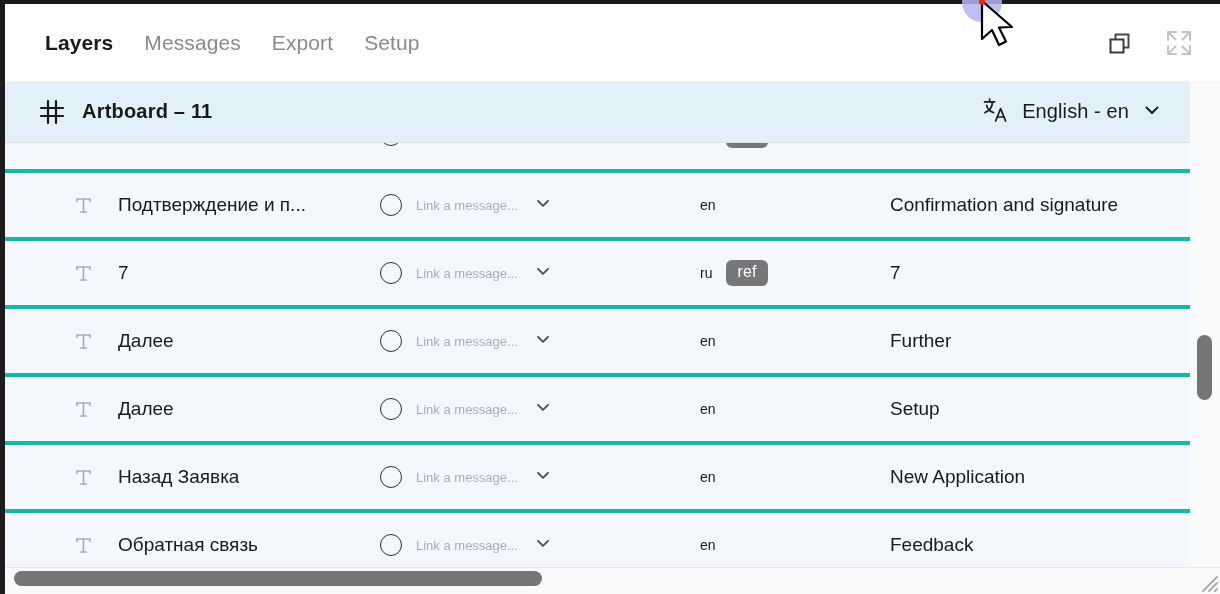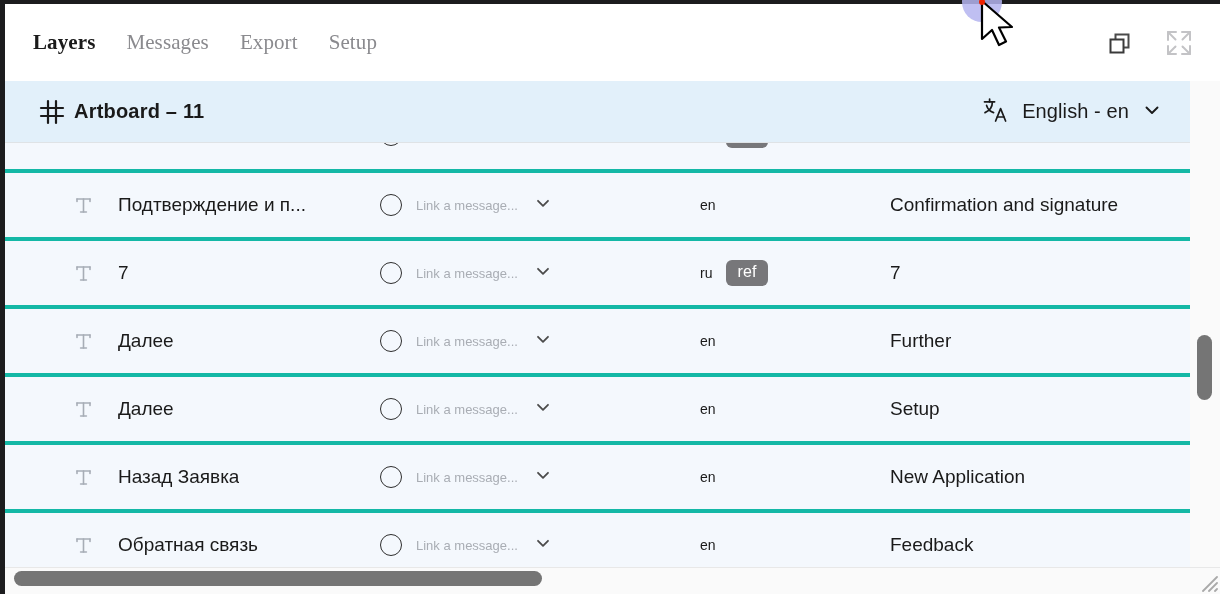--- a/index.html
+++ b/index.html
@@ -37,22 +37,21 @@
     width: 1215px; height: 77px;
     background: #ffffff;
     display: flex;
     align-items: center;
     z-index: 20;
   }
   .nav-tabs {
     display: flex;
     align-items: baseline;
     gap: 31px;
-    margin-left: 28px;
-    font-family: Liberation Serif, serif;
+    margin-left: 40px;
   }
   .nav-tab {
     font-size: 21px;
     color: #8a8a8e;
     letter-spacing: 0.1px;
     cursor: pointer;
     white-space: nowrap;
   }
   .nav-tab.active {
     color: #1a1a1a;
@@ -76,21 +75,21 @@
     position: absolute;
     top: 81px; left: 5px;
     width: 1185px; height: 62px;
     background: #e2f0fa;
     display: flex;
     align-items: center;
     border-bottom: 1px solid #dfe3e6;
     z-index: 15;
   }
   .artboard-left {
-    display: flex; align-items: center; gap: 8px;
+    display: flex; align-items: center; gap: 16px;
     margin-left: 33px;
   }
   .hash-icon {
     width: 28px; height: 28px;
     display: block;
   }
   .artboard-title {
     font-size: 20px;
     font-weight: bold;
     color: #1a1a1a;

